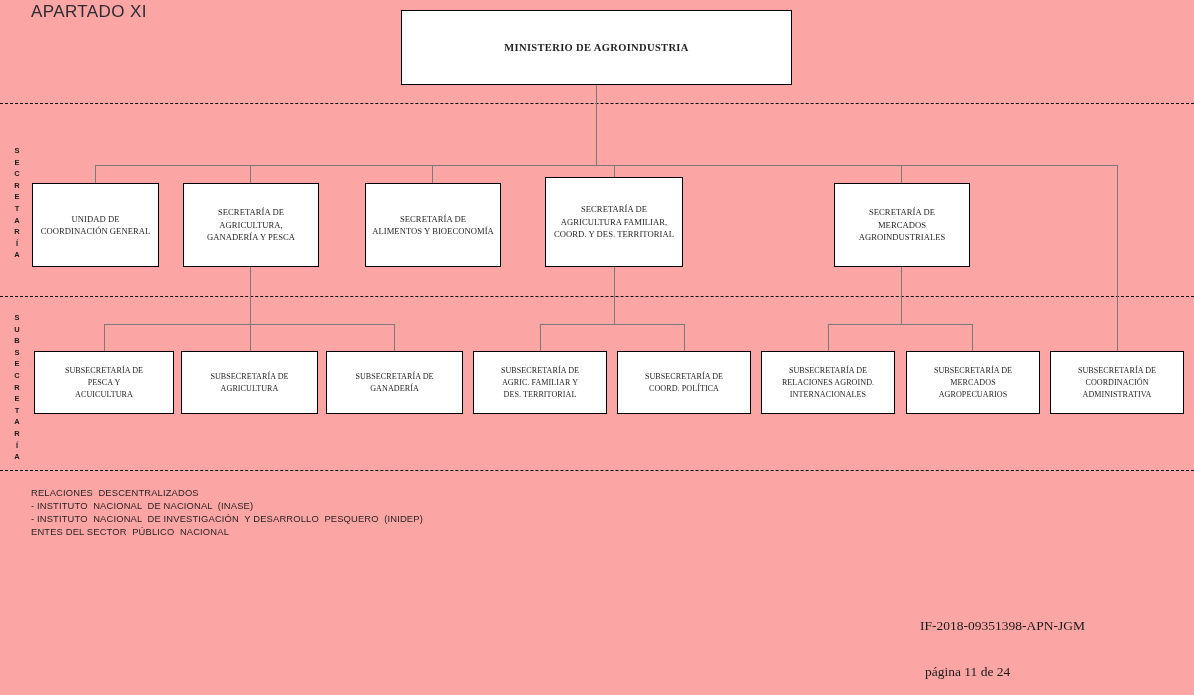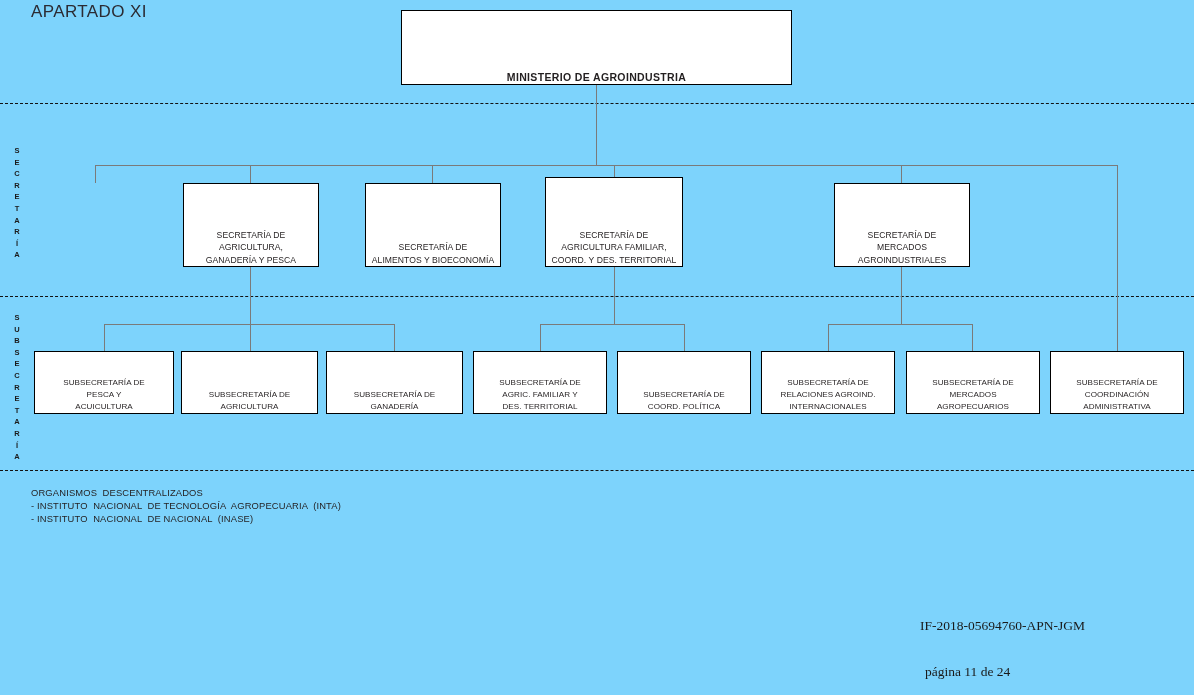--- a/index.html
+++ b/index.html
@@ -10,21 +10,21 @@
   }
   body {
     font-family: "Liberation Sans", sans-serif;
     color: #231f20;
   }
   #page {
     position: relative;
     width: 1194px;
     height: 695px;
     overflow: hidden;
-    background: #7dd3fc;
+    background: #fca5a5;
   }
 
   
   #apartado-title {
     position: absolute;
     left: 31px;
     top: 2px;
     font-family: "Liberation Sans", sans-serif;
     font-size: 17px;
     font-weight: 400;
@@ -56,24 +56,25 @@
   }
   .band-label span { display: block; }
 
   
   .node {
     position: absolute;
     box-sizing: border-box;
     border: 1.6px solid #000000;
     background: #ffffff;
     display: flex;
-    align-items: flex-end;
+    align-items: center;
     justify-content: center;
     text-align: center;
     z-index: 3;
+    font-family: Liberation Serif, serif;
   }
   .node .node-label {
     display: block;
     width: 100%;
     white-space: pre-line;
   }
 
   .node.root {
     border-width: 1.3px;
   }
@@ -205,20 +206,24 @@
 
   <div class="conn v" style="left:901px; top:267px; height:57px;"></div>
   <div class="conn h" style="left:828px; top:324px; width:145px;"></div>
   <div class="conn v" style="left:828px; top:324px; height:27px;"></div>
   <div class="conn v" style="left:972px; top:324px; height:27px;"></div>
 
   <div class="node root" style="left:401px; top:10px; width:391px; height:75px;">
     <span class="node-label">MINISTERIO DE AGROINDUSTRIA</span>
   </div>
 
+  <div class="node secretaria" style="left:32px; top:183px; width:127px; height:84px;">
+    <span class="node-label">UNIDAD DE
+COORDINACIÓN GENERAL</span>
+  </div>
   <div class="node secretaria" style="left:183px; top:183px; width:136px; height:84px;">
     <span class="node-label">SECRETARÍA DE
 AGRICULTURA,
 GANADERÍA Y PESCA</span>
   </div>
   <div class="node secretaria" style="left:365px; top:183px; width:136px; height:84px;">
     <span class="node-label">SECRETARÍA DE
 ALIMENTOS Y BIOECONOMÍA</span>
   </div>
   <div class="node secretaria" style="left:545px; top:177px; width:138px; height:90px;">
@@ -264,21 +269,22 @@
 MERCADOS
 AGROPECUARIOS</span>
   </div>
   <div class="node subsecretaria" style="left:1050px; top:351px; width:134px; height:63px;">
     <span class="node-label">SUBSECRETARÍA DE
 COORDINACIÓN
 ADMINISTRATIVA</span>
   </div>
 
   <div id="orglist">
-    <div class="ln">ORGANISMOS  DESCENTRALIZADOS</div>
-    <div class="ln">- INSTITUTO  NACIONAL  DE TECNOLOGÍA  AGROPECUARIA  (INTA)</div>
+    <div class="ln">RELACIONES  DESCENTRALIZADOS</div>
     <div class="ln">- INSTITUTO  NACIONAL  DE NACIONAL  (INASE)</div>
-  </div>
-
-  <div class="doc-footer" id="footer-code">IF-2018-05694760-APN-JGM</div>
+    <div class="ln">- INSTITUTO  NACIONAL  DE INVESTIGACIÓN  Y DESARROLLO  PESQUERO  (INIDEP)</div>
+    <div class="ln">ENTES DEL SECTOR  PÚBLICO  NACIONAL</div>
+  </div>
+
+  <div class="doc-footer" id="footer-code">IF-2018-09351398-APN-JGM</div>
   <div class="doc-footer" id="footer-page">página 11 de 24</div>
 
 </div>
 
 </body></html>

